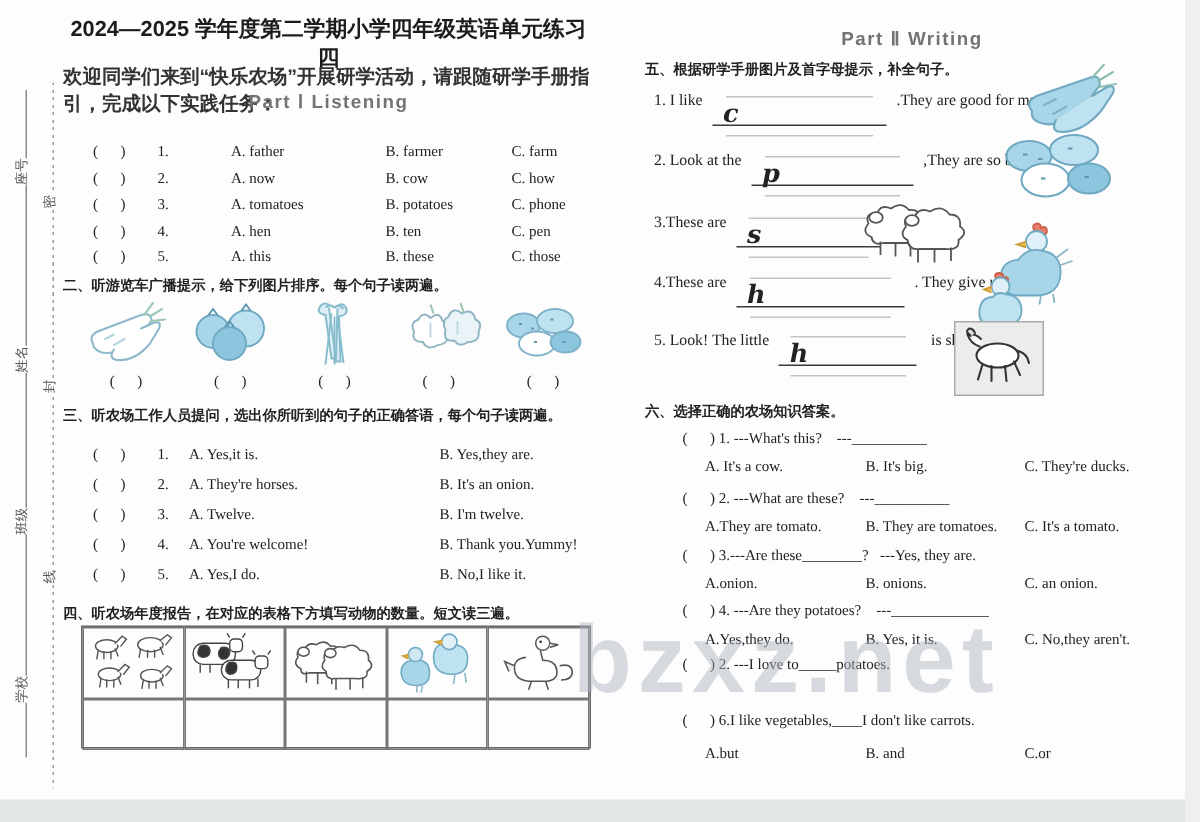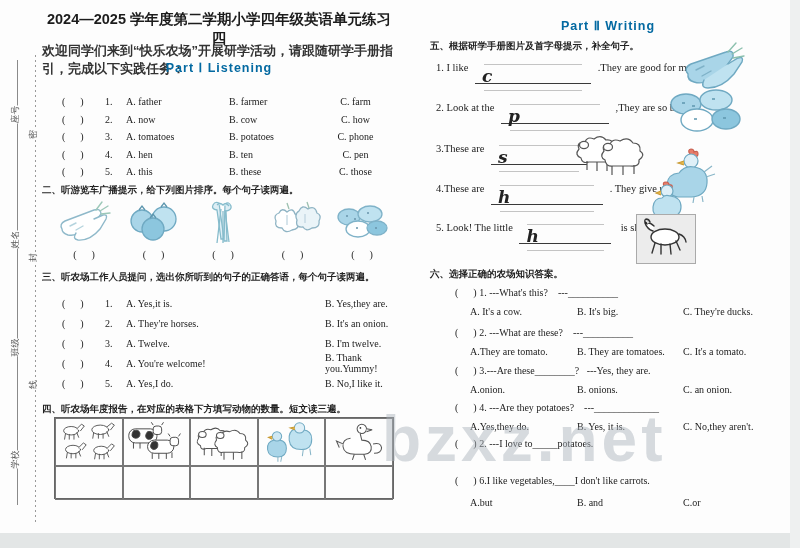--- a/index.html
+++ b/index.html
@@ -21,46 +21,46 @@
 
   
   .page { position:absolute; top:0; }
   .page-left  { left:40px;  width:358px; height:381px; }
   .page-right { left:428px; width:360px; height:533px; }
 
   .doc-title { position:absolute; top:10px; left:0; width:100%; text-align:center;
                font-size:14.5px; font-weight:bold; color:#1c1c1c; }
   .intro { position:absolute; top:42px; left:2px; width:100%; font-size:13px; font-weight:bold; color:#333; }
   .part-heading { position:absolute; left:0; width:100%; text-align:center;
-                  font-size:12.5px; font-weight:bold; letter-spacing:1px; color:#0369a1; }
+                  font-size:12.5px; font-weight:bold; letter-spacing:1px; color:#737373; }
   .sec-header { position:absolute; left:2px; width:100%; font-size:9.5px; font-weight:bold; color:#222; white-space:nowrap; }
 
   
   .s1-rows { position:absolute; top:93px; left:0; width:100%; }
   .mc-row { display:flex; height:17.5px; align-items:center; font-family:"Liberation Serif",serif;
             font-size:10px; color:#222; }
   .mc-row .paren { margin-left:22px; width:43px; white-space:pre; }
   .mc-row .num   { width:21px; }
-  .mc-row .oa { width:103px; }
+  .mc-row .oa { width:103px;margin-left:28px; }
   .mc-row .ob { width:84px; }
-  .mc-row .oc { flex:1;text-align:center; }
+  .mc-row .oc { flex:1; }
 
   
   .s2-figs { position:absolute; top:199px; left:14px; width:338px; display:flex; justify-content:space-between; }
   .fig { width:60px; text-align:center; }
   .fig svg { width:56px; height:46px; display:block; margin:0 auto; }
   .fig .paren { font-family:"Liberation Serif",serif; font-size:10px; white-space:pre; display:block; margin-top:4px; }
 
   
   .s3-rows { position:absolute; top:293px; left:0; width:100%; }
   .mc-row3 { display:flex; height:20px; align-items:center; font-family:"Liberation Serif",serif; font-size:10px; }
   .mc-row3 .paren { margin-left:22px; width:43px; white-space:pre; }
   .mc-row3 .num { width:21px; }
   .mc-row3 .oa { width:167px; }
-  .mc-row3 .ob { flex:1;margin-left:32px; }
+  .mc-row3 .ob { flex:1; }
 
   
   .s4-table { position:absolute; top:417px; left:14px; width:340px; height:82px;
               display:grid; grid-template-columns:repeat(5,1fr); grid-template-rows:48px 34px;
               border:1px solid #666; }
   .s4-cell { border:1px solid #777; display:flex; align-items:center; justify-content:center; }
   .s4-cell svg { width:62px; height:42px; }
 
   
   .w-item { position:absolute; left:8px; font-family:"Liberation Serif",serif; font-size:10.5px;

